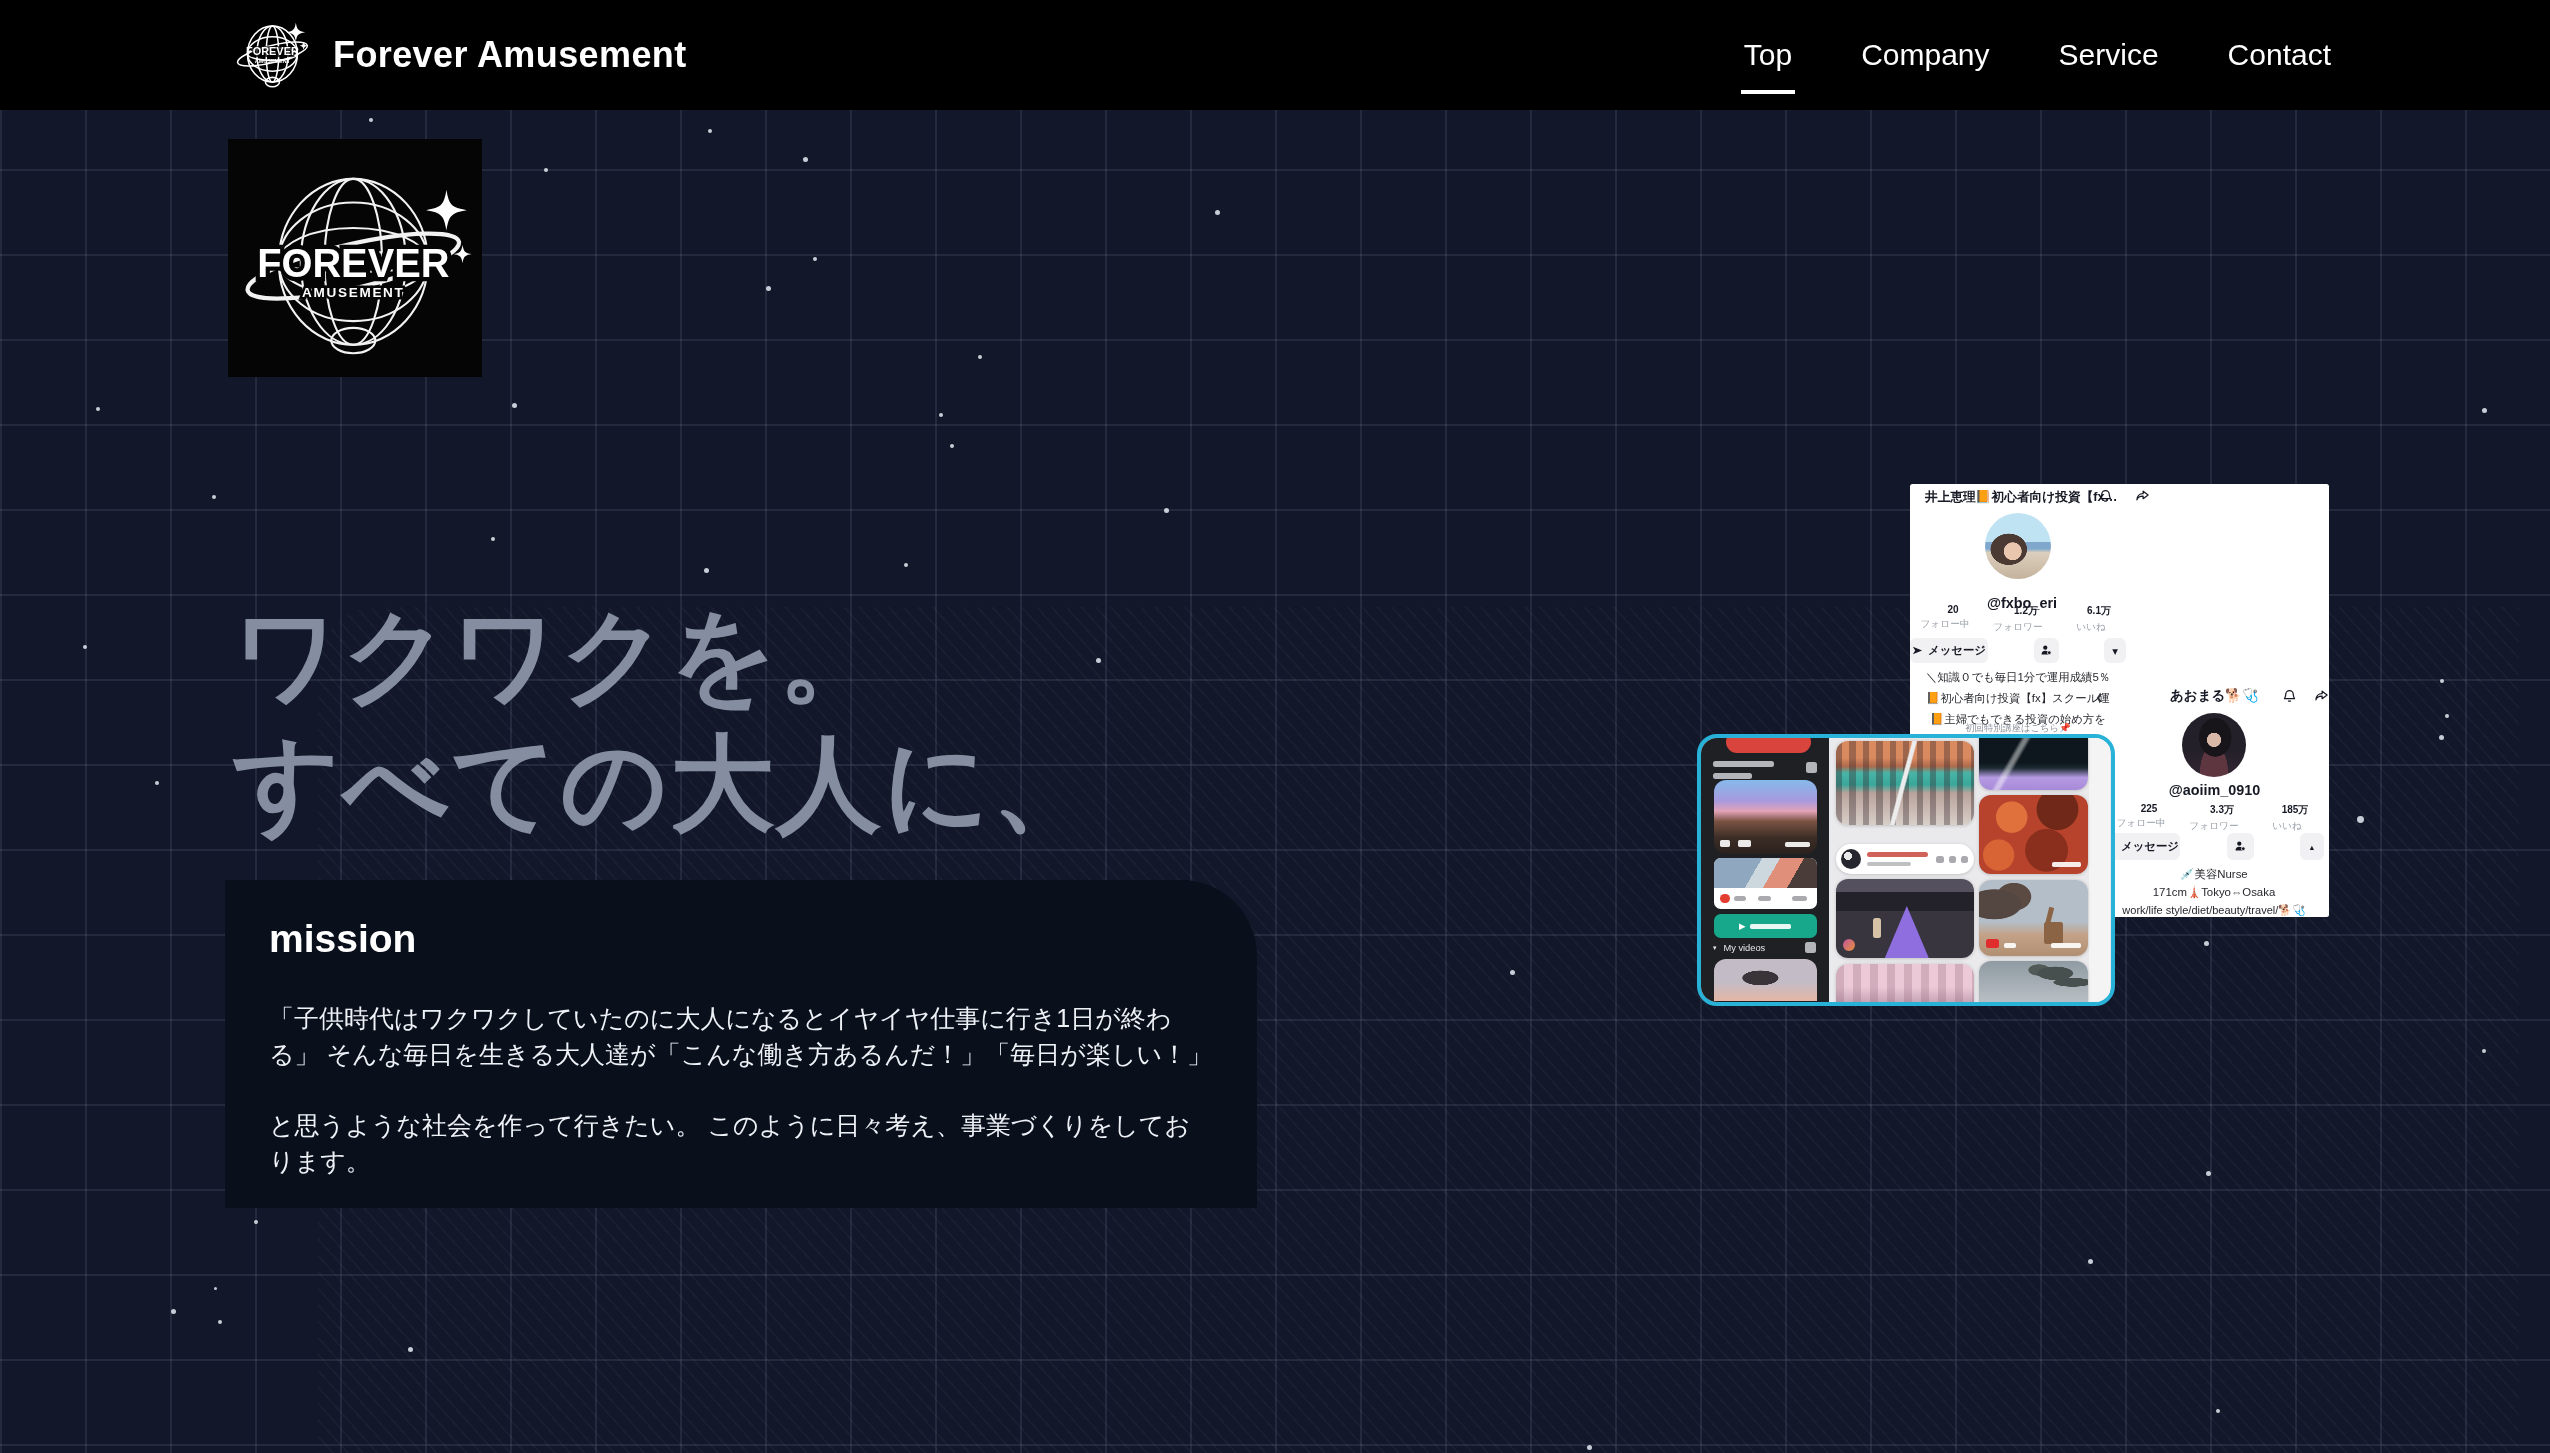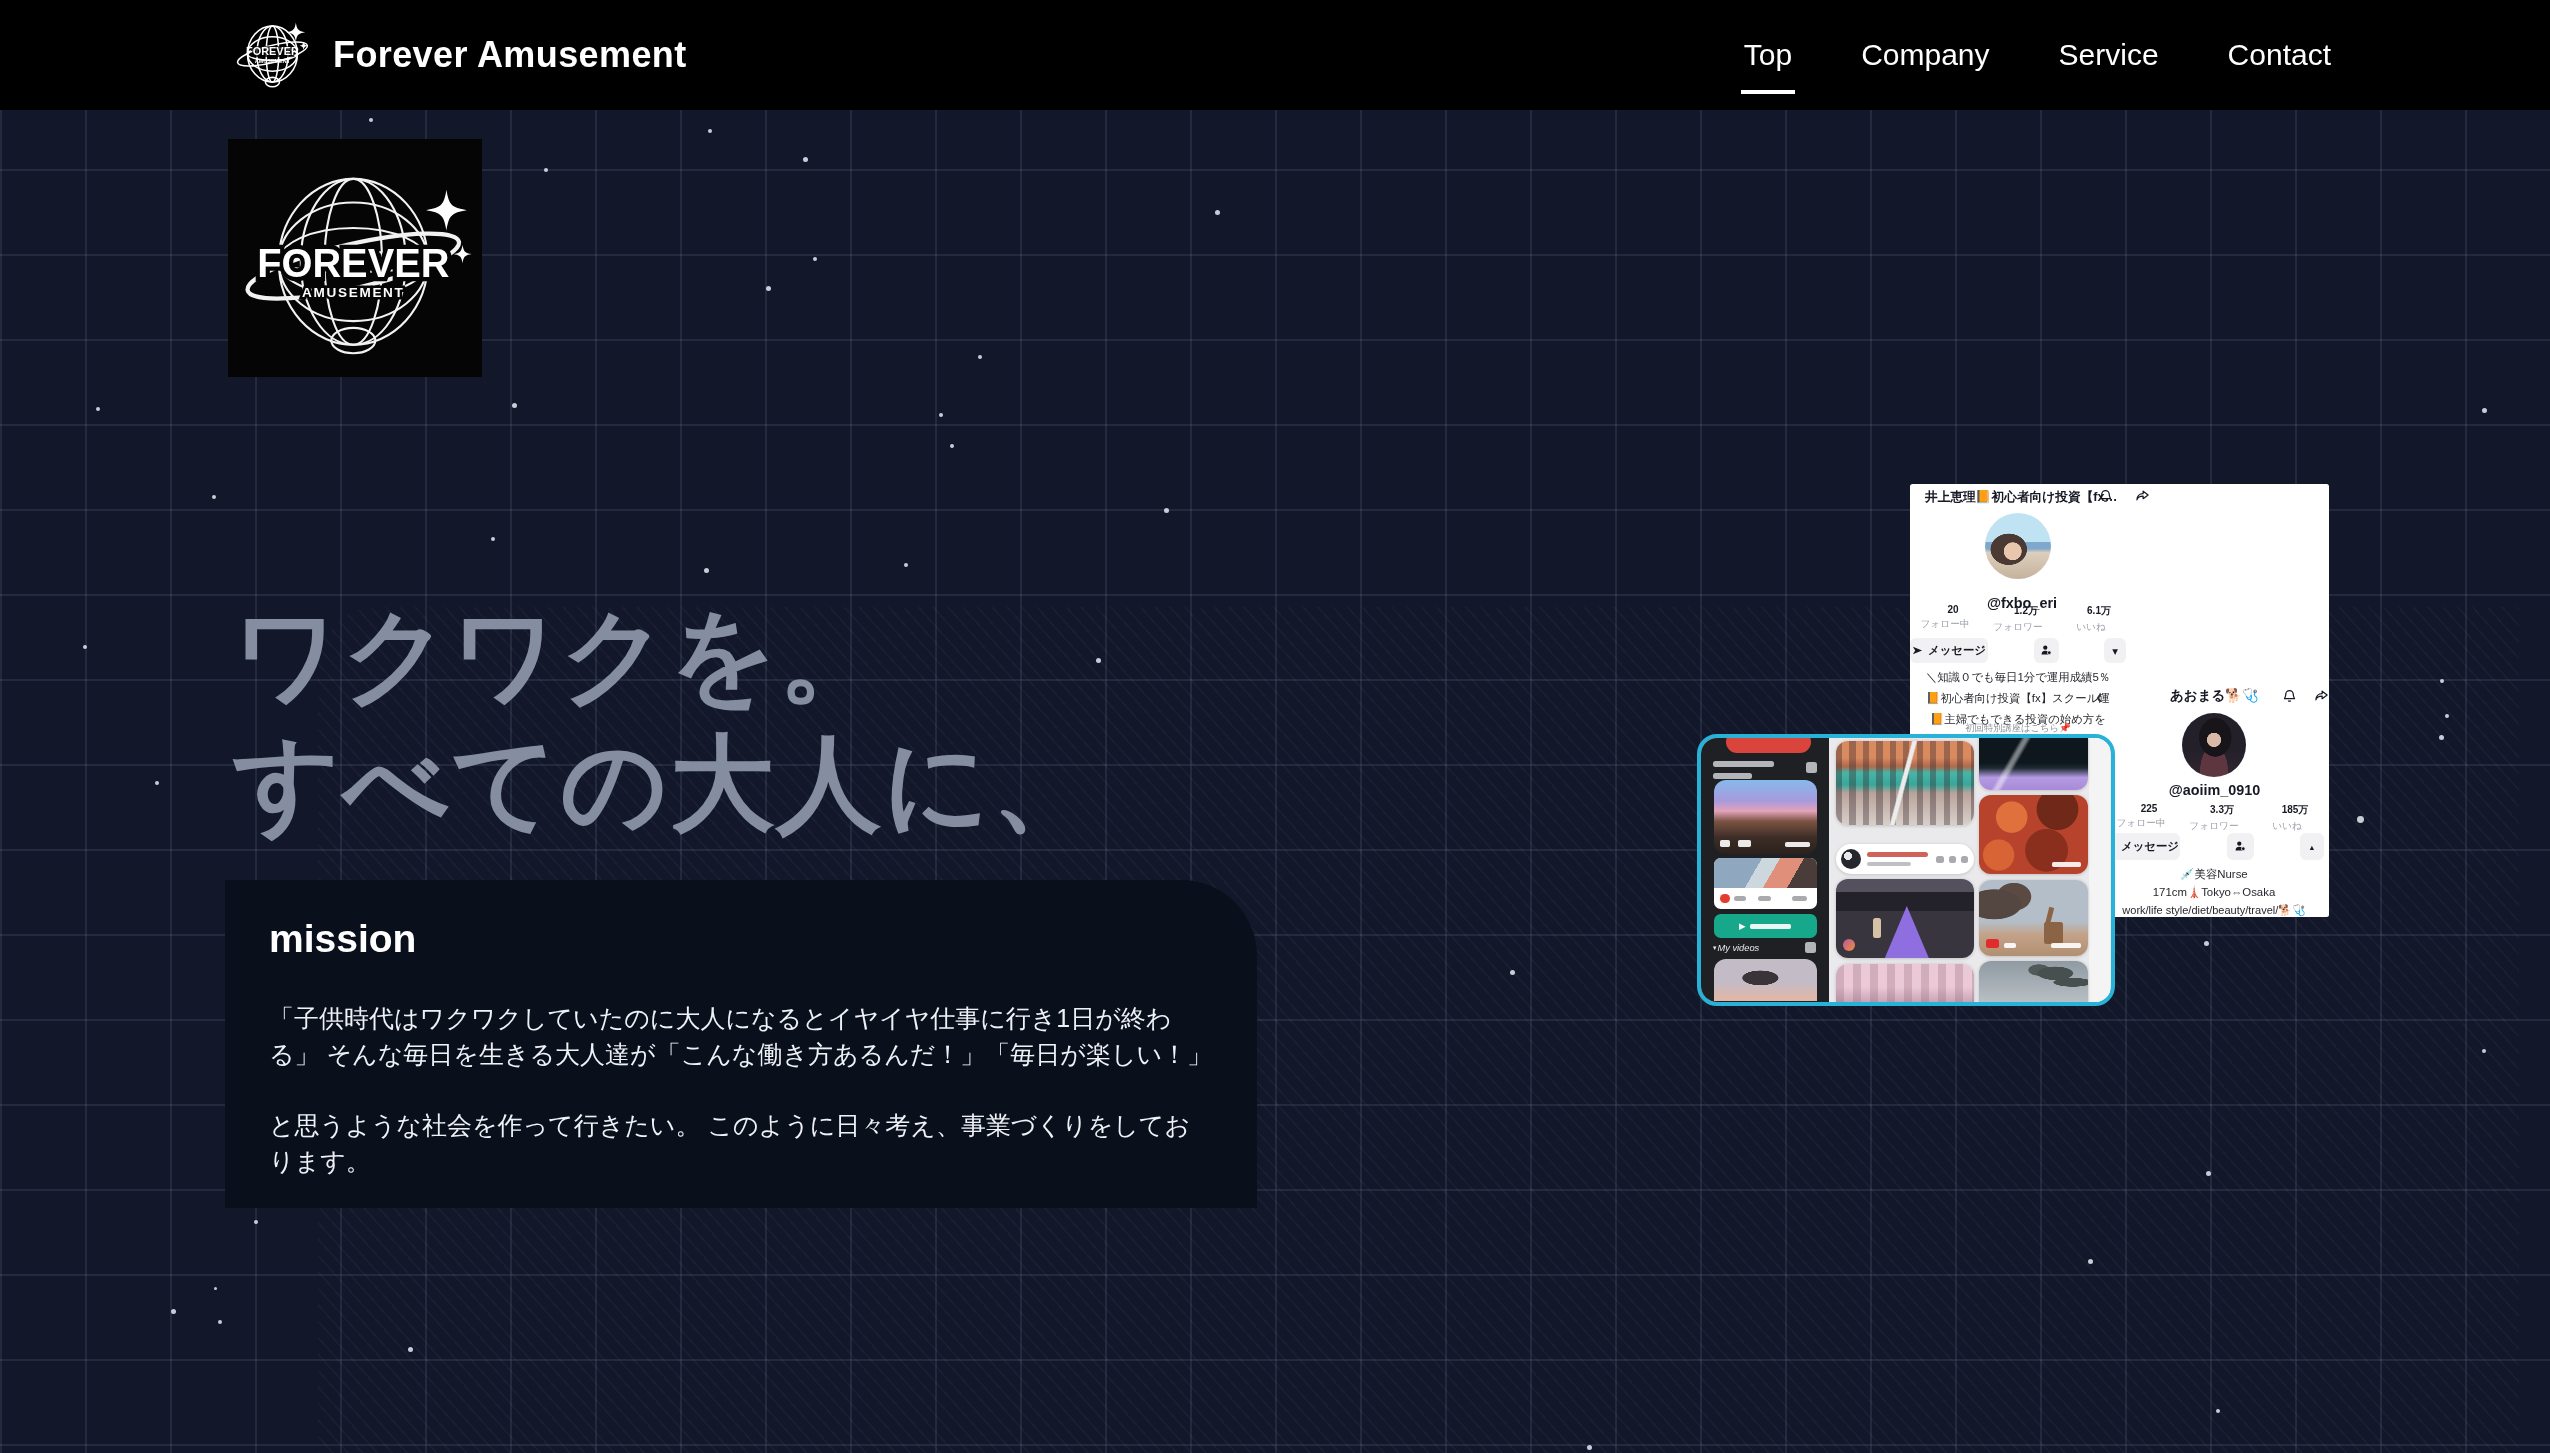--- a/index.html
+++ b/index.html
@@ -309,21 +309,21 @@
           <div class="bar" style="left:44px;top:38px;width:13.5px;height:5px;background:#9a9aa0;"></div>
           <div class="bar" style="left:78px;top:38px;width:15px;height:5px;background:#9a9aa0;"></div>
         </div>
 
         <div style="position:absolute;left:12.7px;top:176px;width:103px;height:24px;background:#17a88b;border-radius:6.8px;
              display:flex;align-items:center;justify-content:center;gap:5px;color:#fff;font-size:8.5px;">
           <span>▶</span>
           <span class="wbar" style="position:static;width:41px;height:5px;"></span>
         </div>
 
-        <div style="position:absolute;left:12px;top:205px;color:#e8e8ea;font-size:9.3px;display:flex;gap:1px;align-items:center;font-style:italic;">
+        <div style="position:absolute;left:12px;top:205px;color:#e8e8ea;font-size:9.3px;display:flex;gap:7px;align-items:center;">
           <span style="font-size:6.8px;">▾</span>
           <span>My videos</span>
         </div>
         <div class="bar" style="left:104px;top:204px;width:11px;height:11px;border-radius:2.5px;"></div>
 
         <div style="position:absolute;left:12.7px;top:221px;width:103px;height:42px;border-radius:12px 12px 0 0;overflow:hidden;
              background:radial-gradient(ellipse at 45% 45%, #3a3338 0 22%, rgba(0,0,0,0) 23%),
                         linear-gradient(180deg,#c3bcc6 0 55%,#e4b6a4 100%);"></div>
       </div>
 

